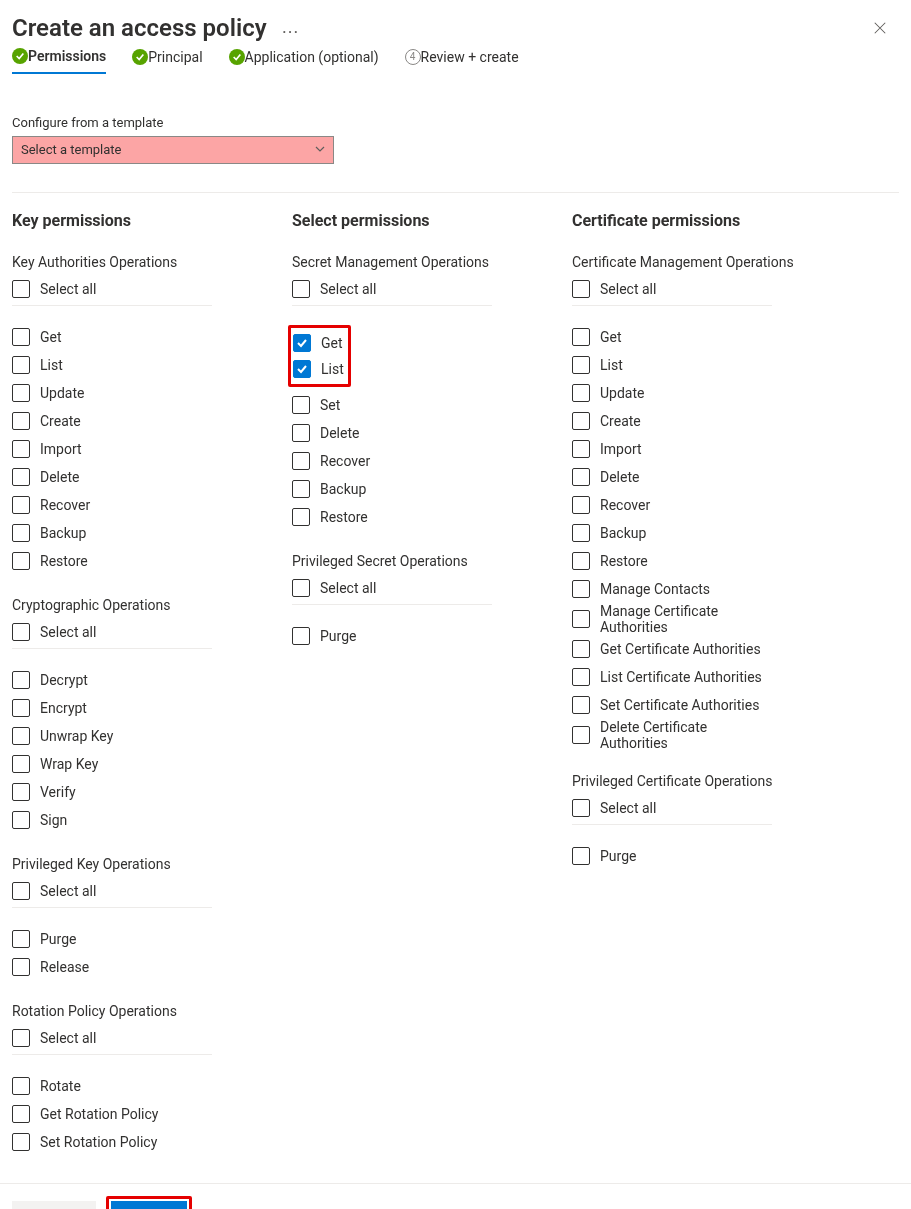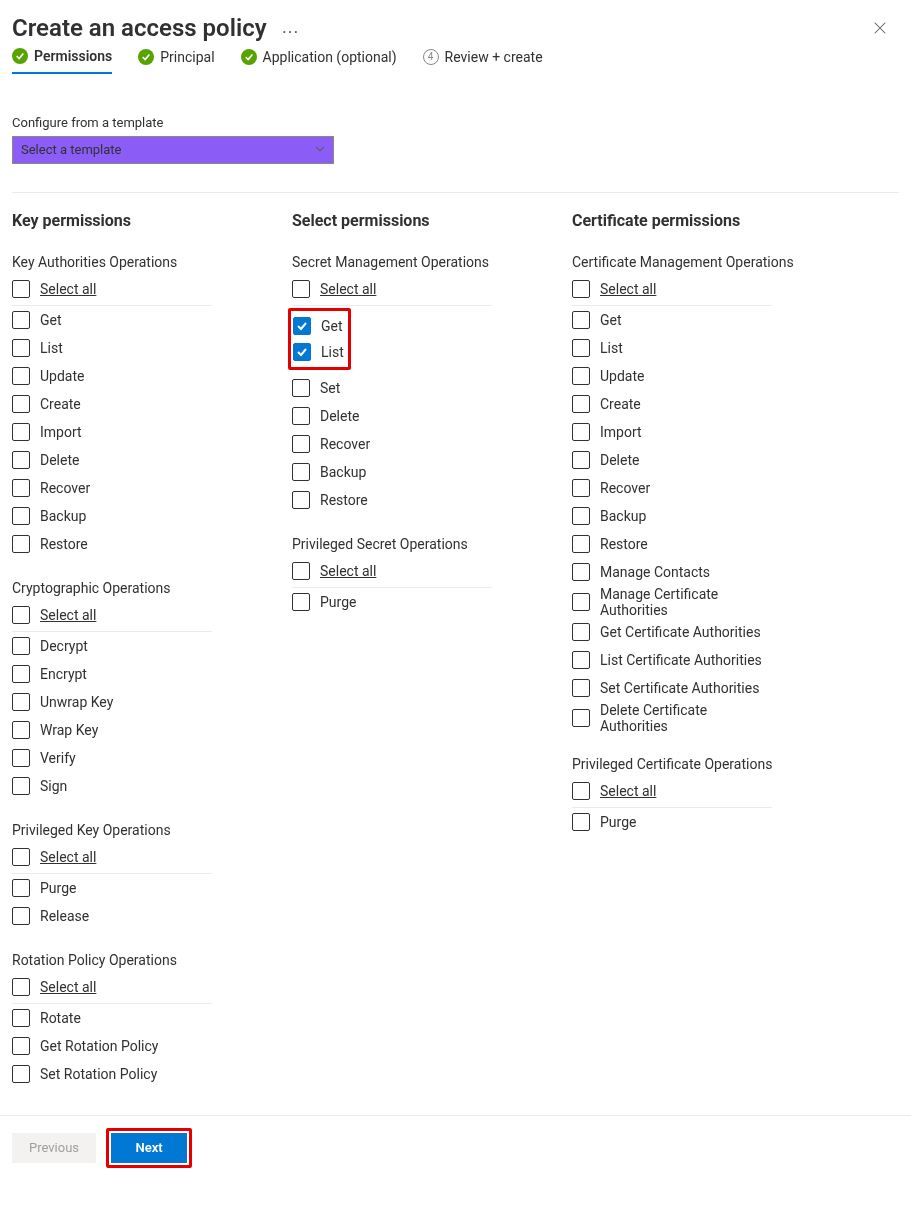--- a/index.html
+++ b/index.html
@@ -65,21 +65,20 @@
   .steps {
     display: flex;
     align-items: center;
     gap: 26px;
     border-bottom: 0;
     min-height: 36px;
   }
   .step {
     display: flex;
     align-items: center;
-    gap: 6px;
     font-size: 14px;
     color: var(--text);
     padding-bottom: 8px;
     cursor: pointer;
   }
   .step.active {
     font-weight: 600;
     border-bottom: 2px solid var(--accent);
   }
   .step-icon-done {
@@ -110,21 +109,21 @@
     width: 322px;
   }
   .select select {
     width: 100%;
     height: 28px;
     padding: 0 28px 0 8px;
     font-size: 13px;
     font-family: inherit;
     color: var(--text);
     border: 1px solid var(--border);
-    background: #8b5cf6;
+    background: #fca5a5;
     appearance: none;
     -webkit-appearance: none;
   }
   .select .chev {
     position: absolute;
     right: 8px;
     top: 50%;
     transform: translateY(-50%);
     pointer-events: none;
     color: var(--subtle);
@@ -162,22 +161,21 @@
   .cb-list li {
     display: flex;
     align-items: center;
     gap: 10px;
     min-height: 28px;
     font-size: 14px;
   }
   .cb-list li.select-all-row {
     border-bottom: 1px solid var(--border-light);
     padding-bottom: 4px;
-    margin-bottom: 0;
-    text-decoration: underline;
+    margin-bottom: 17px;
   }
   .cb {
     width: 18px;
     height: 18px;
     border: 1px solid var(--text);
     border-radius: 2px;
     display: inline-flex;
     align-items: center;
     justify-content: center;
     flex-shrink: 0;

